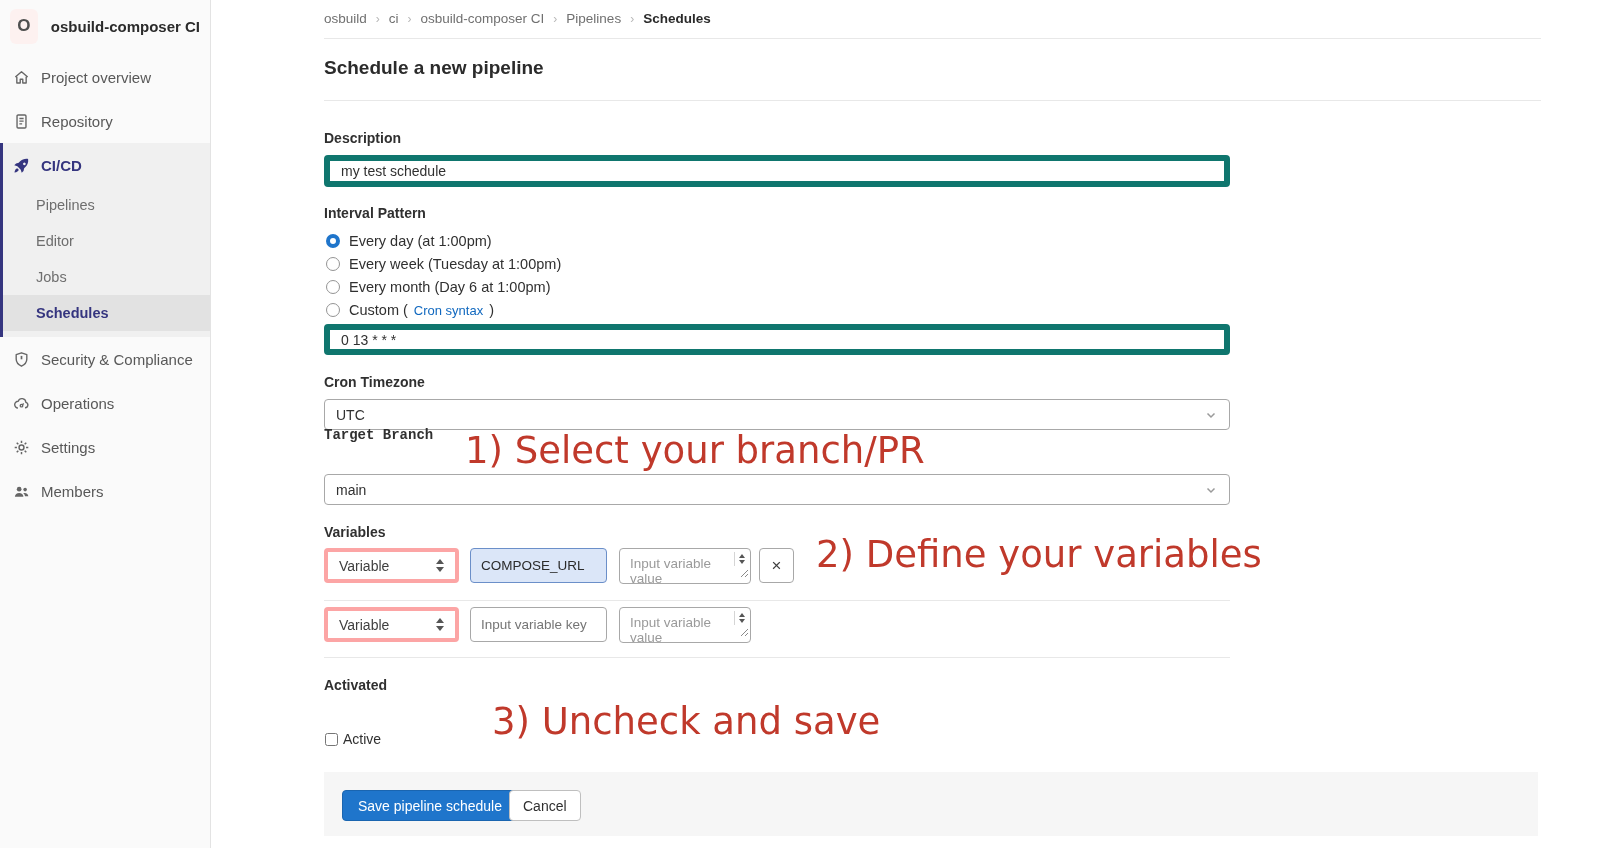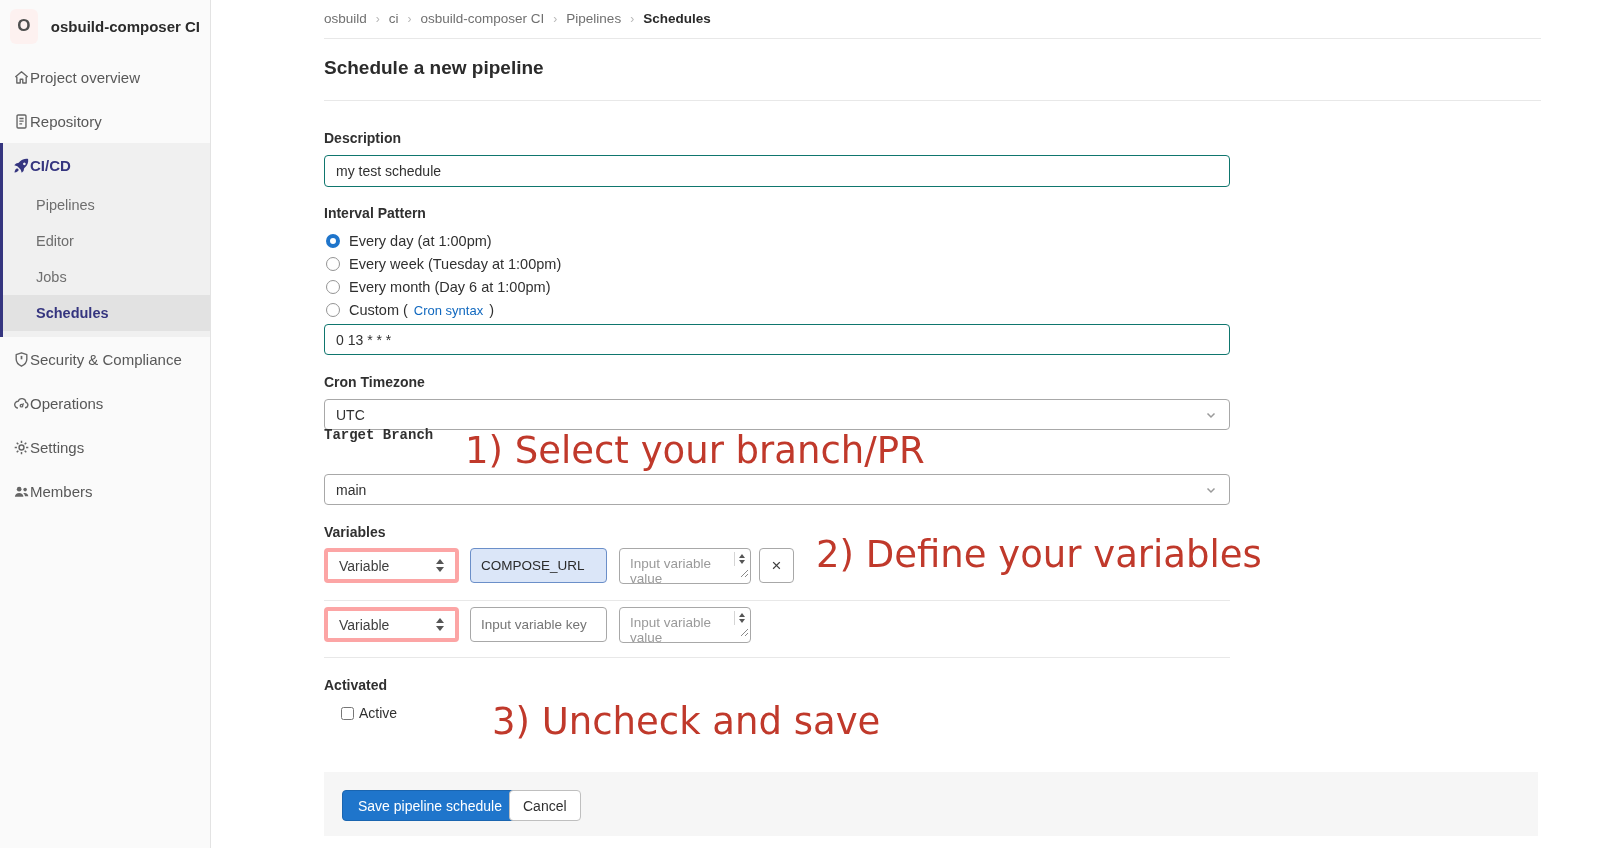--- a/index.html
+++ b/index.html
@@ -7,40 +7,40 @@
   body { font-family:"Liberation Sans", sans-serif; background:#fff; color:#303030; overflow:hidden; }
   .app { position:relative; width:1609px; height:848px; background:#fff; }
 
   
   .sidebar { position:absolute; left:0; top:0; width:211px; height:848px; background:#fafafa; border-right:1px solid #e3e3e3; }
   .project-head { height:52px; display:flex; align-items:center; gap:13px; padding:0 10px; }
   .avatar { width:35px; height:35px; border-radius:6px; background:#fdf1f0; display:flex; align-items:center; justify-content:center;
             font-size:17px; font-weight:700; color:#4f4f4f; }
   .project-title { font-size:15px; font-weight:700; color:#2b2b2b; white-space:nowrap; }
   nav { margin-top:3px; }
-  .nav-item { height:44px; display:flex; align-items:center; padding-left:13px; cursor:pointer; }
+  .nav-item { height:44px; display:flex; align-items:center; gap:11px; padding-left:13px; cursor:pointer; }
   .nav-label { font-size:15px; color:#585858; }
   .icon16 { width:17px; height:17px; flex:0 0 17px; display:flex; align-items:center; justify-content:center; }
   .cicd-section { background:#f0f0f0; border-left:3px solid #35357f; }
   .cicd-section .nav-item { padding-left:10px; }
   .cicd-section .nav-item .nav-label { color:#35357f; font-weight:700; }
   .sub-item { height:36px; display:flex; align-items:center; padding-left:33px; font-size:14.5px; color:#6e6e6e; cursor:pointer; }
   .sub-item.active { background:#e2e2e2; color:#35357f; font-weight:700; }
   .cicd-pad { height:6px; }
 
   
   .breadcrumb { position:absolute; left:324px; top:11px; display:flex; align-items:center; gap:9px; font-size:13.5px; color:#707070; }
   .crumb { cursor:pointer; }
   .crumb-sep { color:#b8b8b8; font-size:12px; }
   .crumb-current { color:#2b2b2b; font-weight:700; }
   .hr { position:absolute; left:324px; width:1217px; height:1px; background:#e8e8e8; }
   .page-title { position:absolute; left:324px; top:57px; font-size:19px; font-weight:700; color:#2b2b2b; }
 
   .field-label { position:absolute; left:324px; font-size:14px; font-weight:700; color:#303030; }
-  .text-input { position:absolute; left:324px; width:906px; border:1px solid #0f766e; border-radius:4px; background:#fff;
+  .text-input { position:absolute; left:324px; width:906px; border:6px solid #0f766e; border-radius:4px; background:#fff;
                 font-family:"Liberation Sans",sans-serif; font-size:14px; color:#303030; padding:0 11px; outline:none; }
   .radio-row { position:absolute; left:326px; display:flex; align-items:center; gap:9px; height:20px; }
   .radio { width:14px; height:14px; border-radius:50%; border:1px solid #949494; background:#fff; flex:0 0 14px; cursor:pointer; }
   .radio.selected { border:4px solid #1f75cb; }
   .radio-label { font-size:14.5px; color:#303030; }
   .link { color:#1068bf; cursor:pointer; font-size:13px; }
 
   .select-box { position:absolute; left:324px; width:906px; height:31px; border:1px solid #a8a8a8; border-radius:4px; background:#fff;
                 display:flex; align-items:center; padding:0 11px; font-size:14px; color:#303030; cursor:pointer; }
   .select-box .chev { margin-left:auto; display:flex; }
@@ -279,21 +279,21 @@
         <svg width="9" height="9" viewBox="0 0 9 9">
             <path d="M8 1 1 8M8 5 5 8" stroke="#8a8a8a" stroke-width="1"></path>
           </svg>
       </span>
     </div>
   </div>
 
   <div class="hr" style="top:657px; width:906px;"></div>
 
   <div class="field-label" style="top:677px;">Activated</div>
-  <div class="check-row" style="top:705px;margin-left:16px;">
+  <div class="check-row" style="top:731px;">
     <input type="checkbox" style="">
     <span class="check-label">Active</span>
   </div>
 
   <div class="footer"></div>
   <button class="btn-save">Save pipeline schedule</button>
   <button class="btn-cancel">Cancel</button>
 
   <div class="annotation" style="left:465px; top:429px;">1) Select your branch/PR</div>
   <div class="annotation" style="left:816px; top:533px;">2) Define your variables</div>

